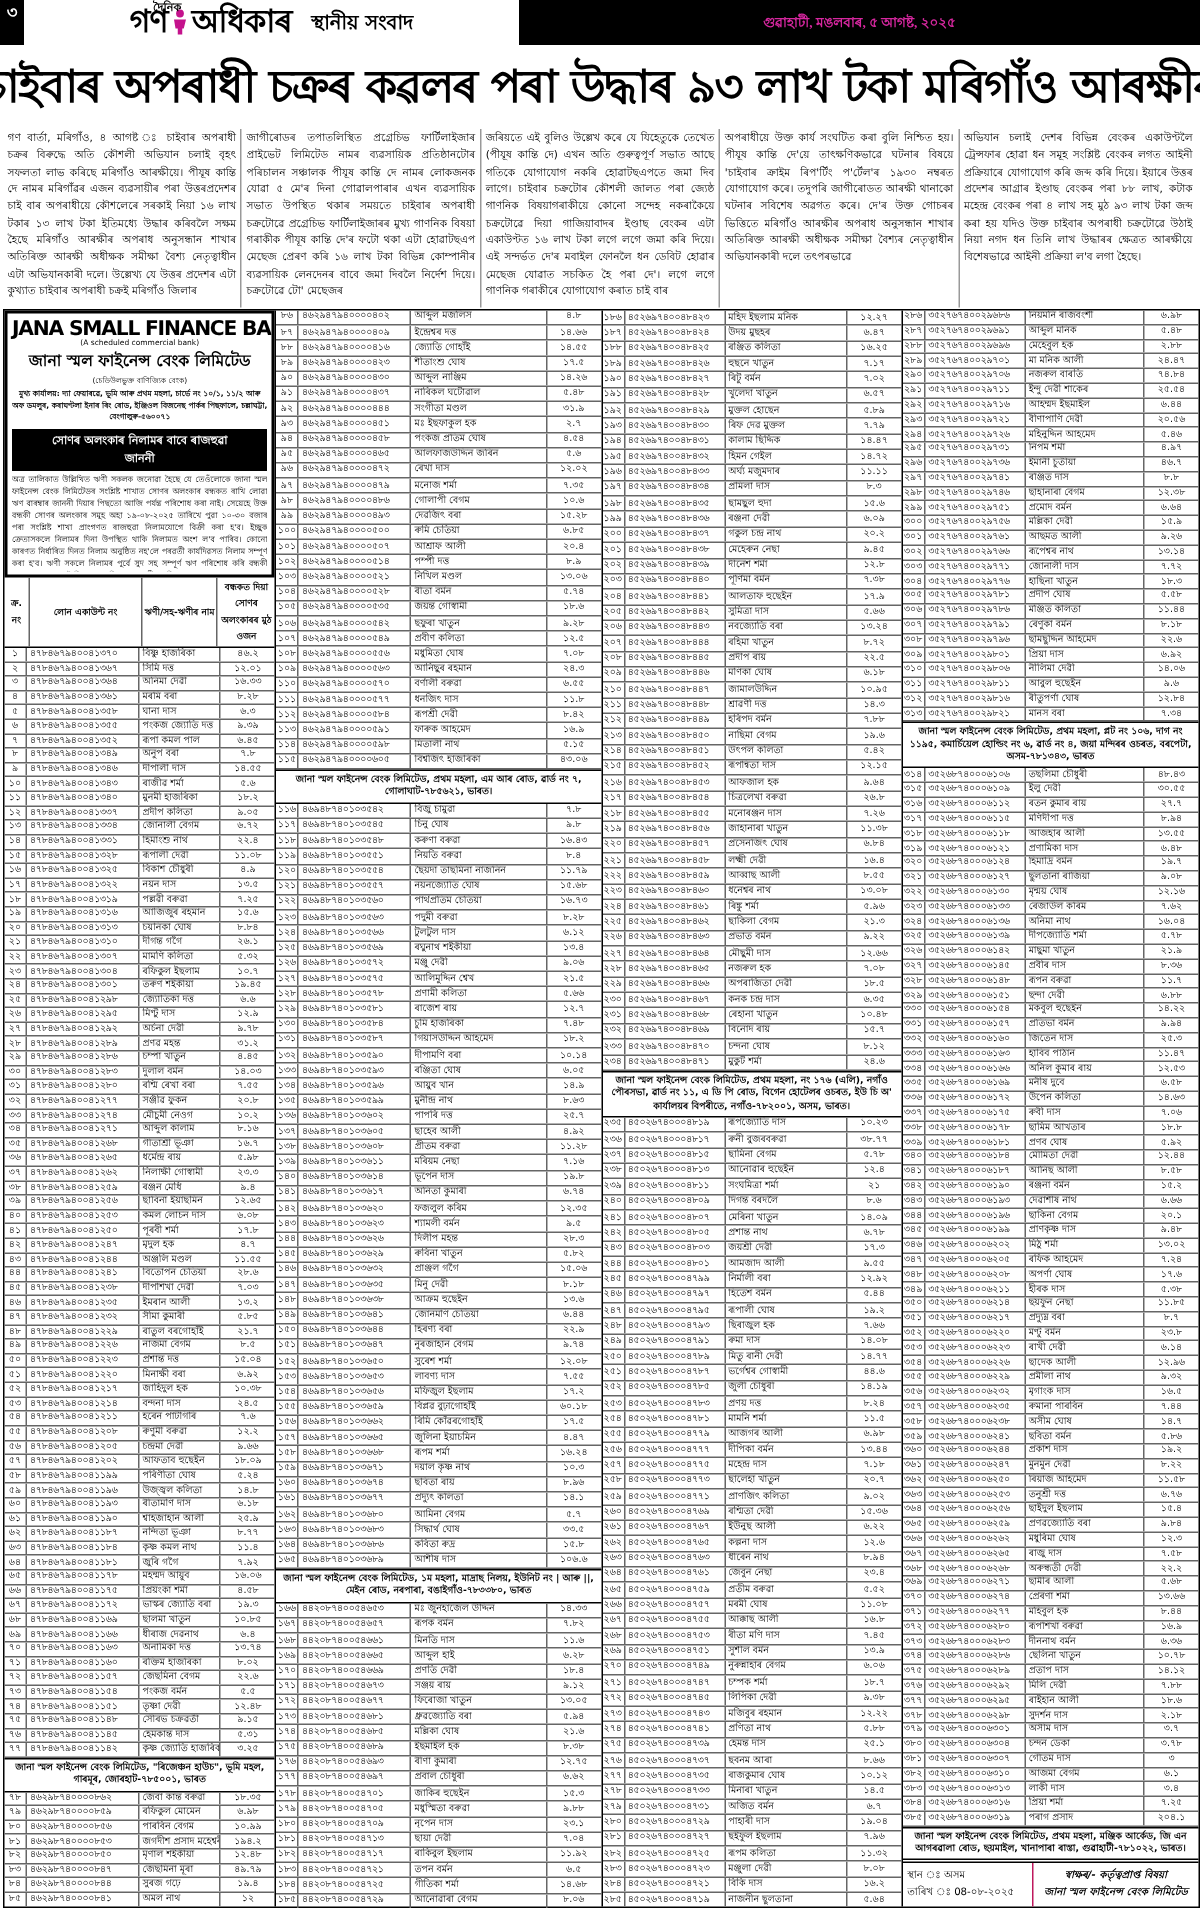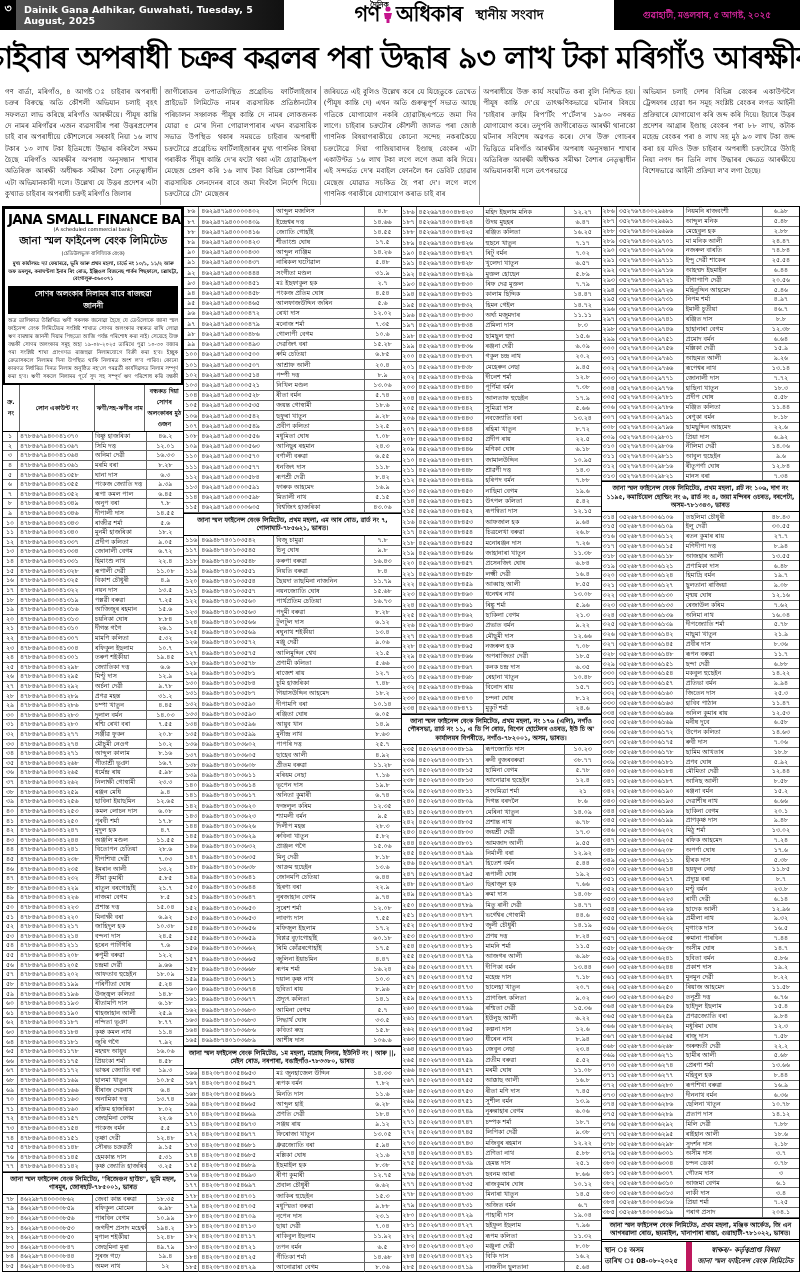--- a/index.html
+++ b/index.html
@@ -44,31 +44,30 @@
   .ba-en{font-size:13.5px;font-weight:900;text-align:center;letter-spacing:-0.8px;white-space:nowrap;}
   .ba-en-sub{font-size:5px;text-align:center;margin-top:-1px;}
   .ba-as{font-size:10.5px;font-weight:bold;text-align:center;margin-top:1px;}
   .ba-as-sub{font-size:5px;text-align:center;}
   .ba-addr{font-size:5px;font-weight:bold;text-align:center;line-height:1.5;margin-top:2px;}
   .ba-banner{background:#000;color:#fff;font-size:7.5px;font-weight:bold;text-align:center;padding:2px 17px;margin:3px 0 2px 0;}
   .ba-para{font-size:5.3px;line-height:1.52;text-align:justify;flex:1;overflow:hidden;}
   .ba-para b{font-size:5.6px;}
   
   .signoff{flex:0 0 auto;display:flex;border-top:1px solid #000;font-size:6.8px;}
-  .so-left{flex:1;border-right:6px solid #be185d;padding:3px;line-height:1.7;font-weight:bold;}
+  .so-left{flex:1;border-right:1px solid #be185d;padding:3px;line-height:1.7;font-weight:normal;}
   .so-right{flex:1.3;padding:3px;text-align:center;font-weight:bold;line-height:1.7;font-style:italic;}
 </style>
 </head>
 <body>
 
 <div class="page">
 
   <div class="topstrip">
     <div class="pageno-box">৩</div>
-    <div class="dateline-en">Dainik Gana Adhikar, Guwahati, Tuesday, 5 August, 2025</div>
     <div class="masthead">
       <span class="daily">দৈনিক</span>
       <span class="main">
         <span>গণ</span>
         <svg width="12" height="18" viewBox="0 0 12 18">
           <circle cx="6" cy="3" r="2.6" fill="#c4128c"></circle>
           <path d="M2 7 h8 l-1.5 6 h-1 v4 h-3 v-4 h-1.5 z" fill="#c4128c"></path>
         </svg>
         <span>অধিকাৰ</span>
       </span>

